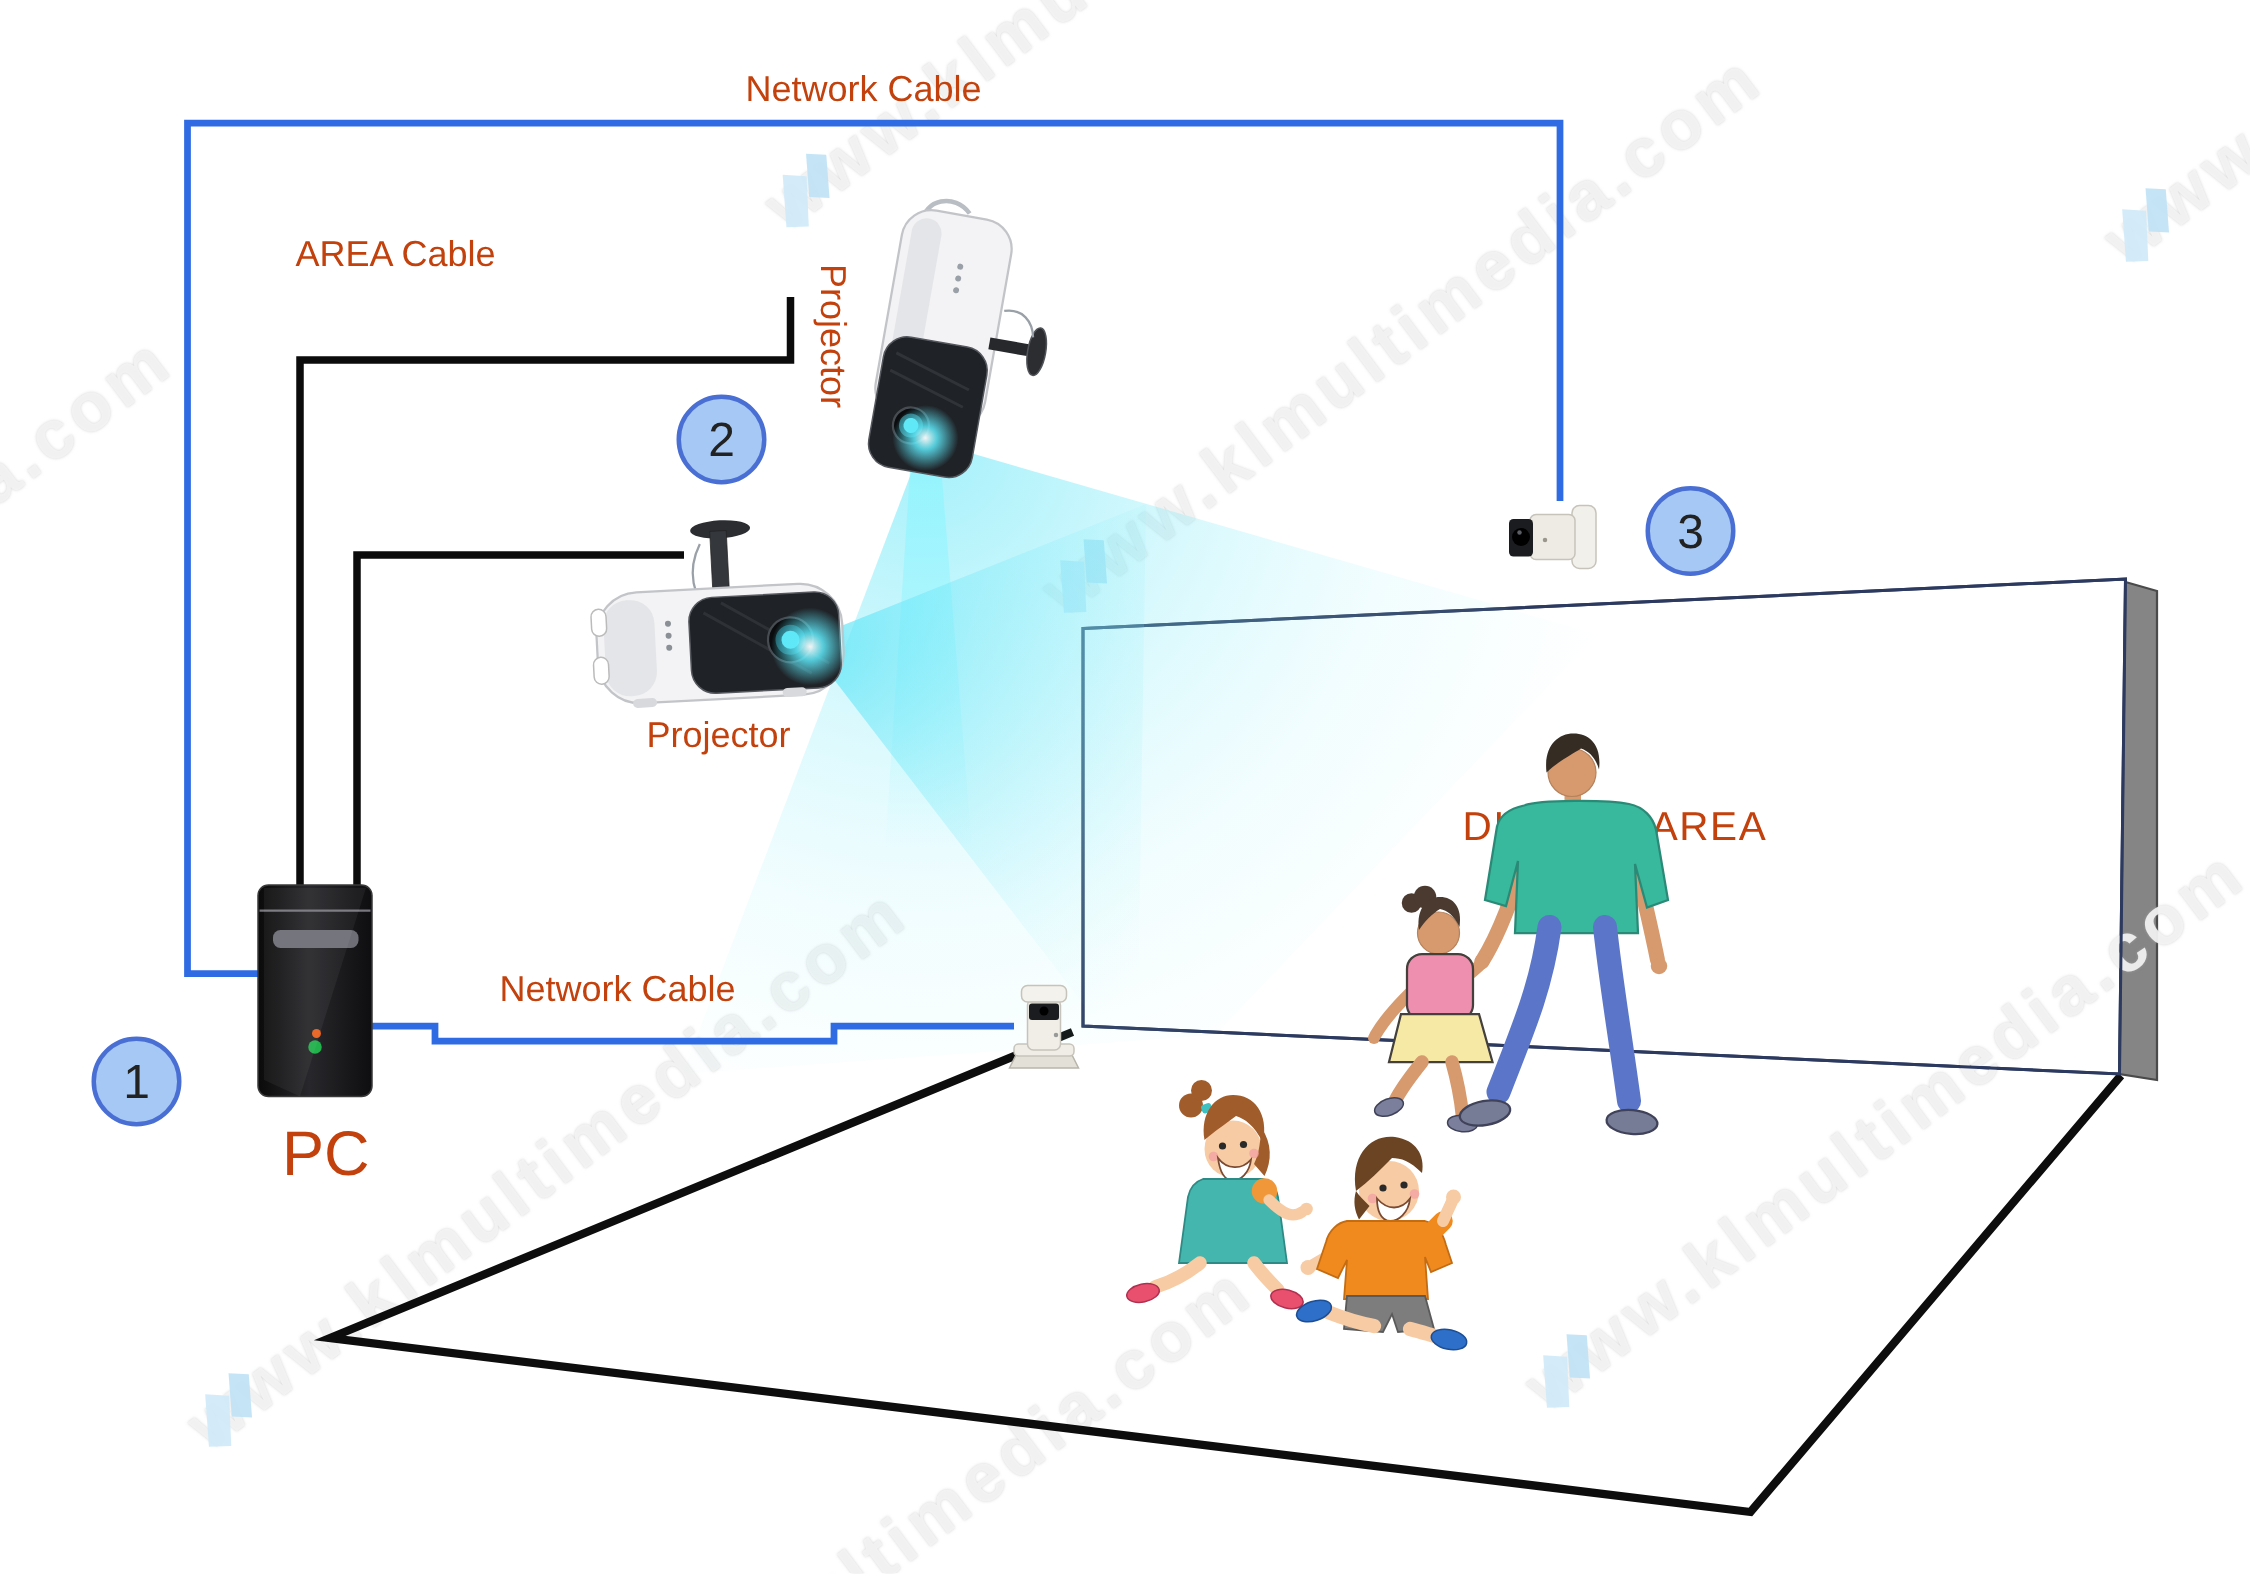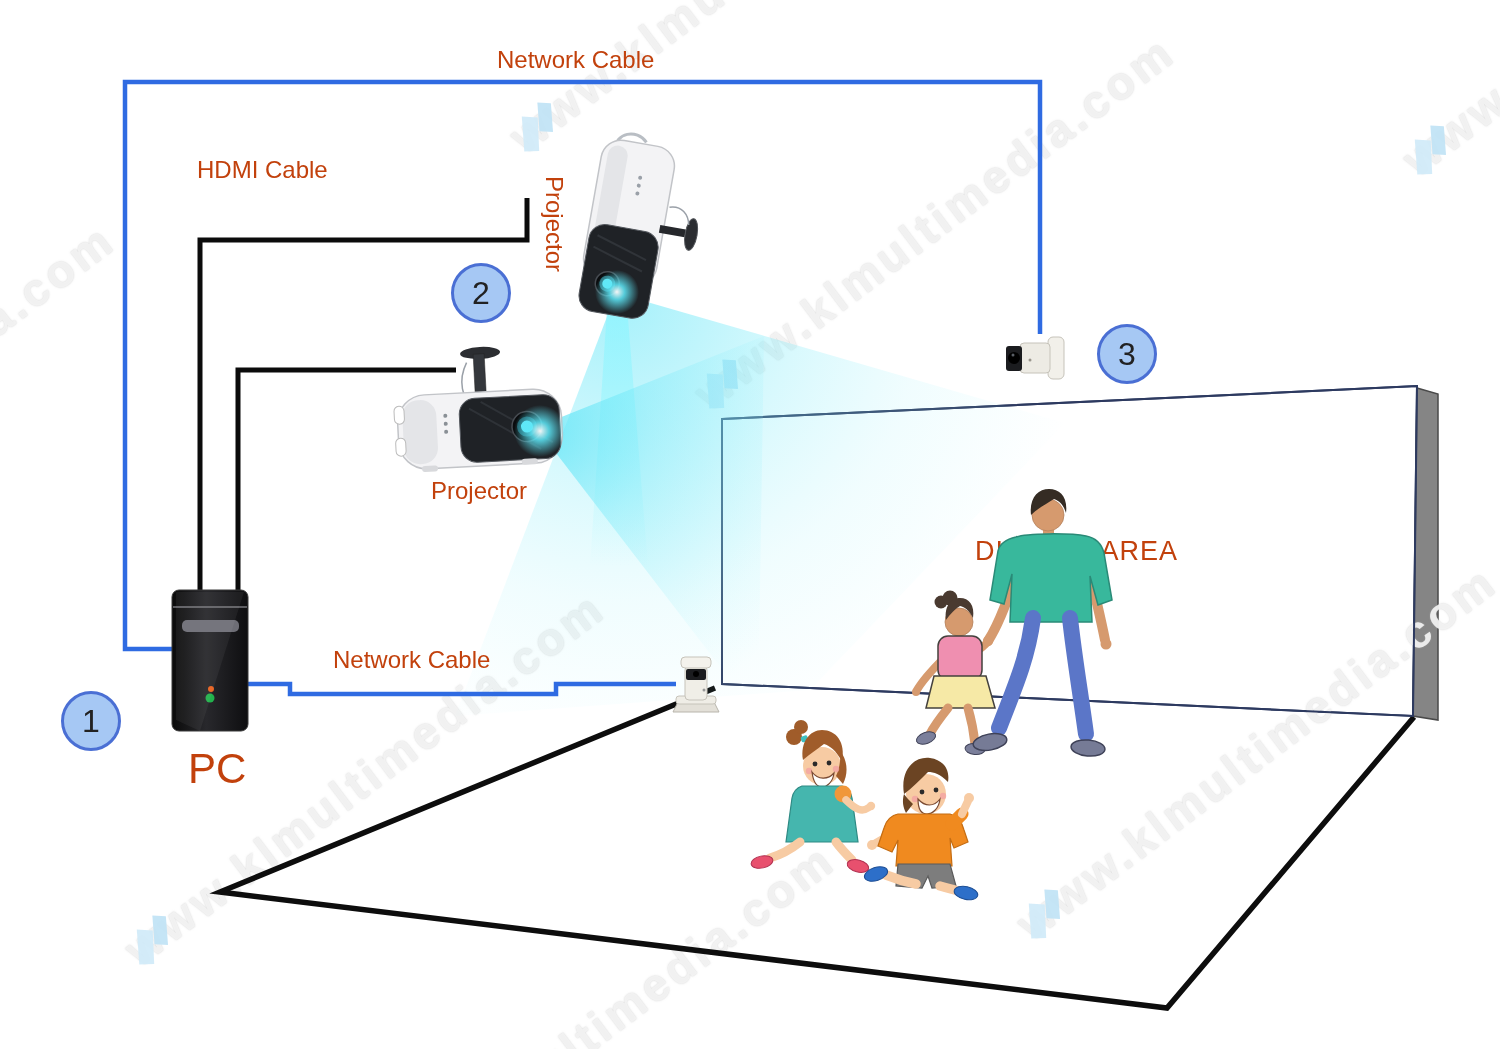--- a/index.html
+++ b/index.html
@@ -280,21 +280,21 @@
       <circle cx="969" cy="798" r="5" fill="#f7cba3"></circle>
       <path d="M898,864 L950,864 L956,886 L932,888 L928,876 L922,888 L896,886 z" fill="#7d7d7d" stroke="#5a5a5a" stroke-width="1.2"></path>
       <path d="M916,884 C906,882 896,879 886,875" stroke="#f7cba3" stroke-width="9.5" stroke-linecap="round" fill="none"></path>
       <path d="M940,886 C948,888 954,890 958,891" stroke="#f7cba3" stroke-width="9.5" stroke-linecap="round" fill="none"></path>
       <ellipse cx="876" cy="874" rx="12" ry="6.5" fill="#2d6fc9" stroke="#1d4e94" transform="rotate(-18 876 874)"></ellipse>
       <ellipse cx="966" cy="893" rx="12" ry="6.5" fill="#2d6fc9" stroke="#1d4e94" transform="rotate(12 966 893)"></ellipse>
     </g>
   </svg>
 
   <div class="lbl lbl-net-top">Network Cable</div>
-  <div class="lbl lbl-hdmi">HDMI Cable</div>
+  <div class="lbl lbl-hdmi">AREA Cable</div>
   <div class="lbl lbl-proj-top">Projector</div>
   <div class="lbl lbl-proj-side">Projector</div>
   <div class="lbl lbl-net-bottom">Network Cable</div>
   <div class="lbl lbl-pc">PC</div>
 
   <div class="step step1">
     <span>1</span>
   </div>
   <div class="step step2">
     <span>2</span>

